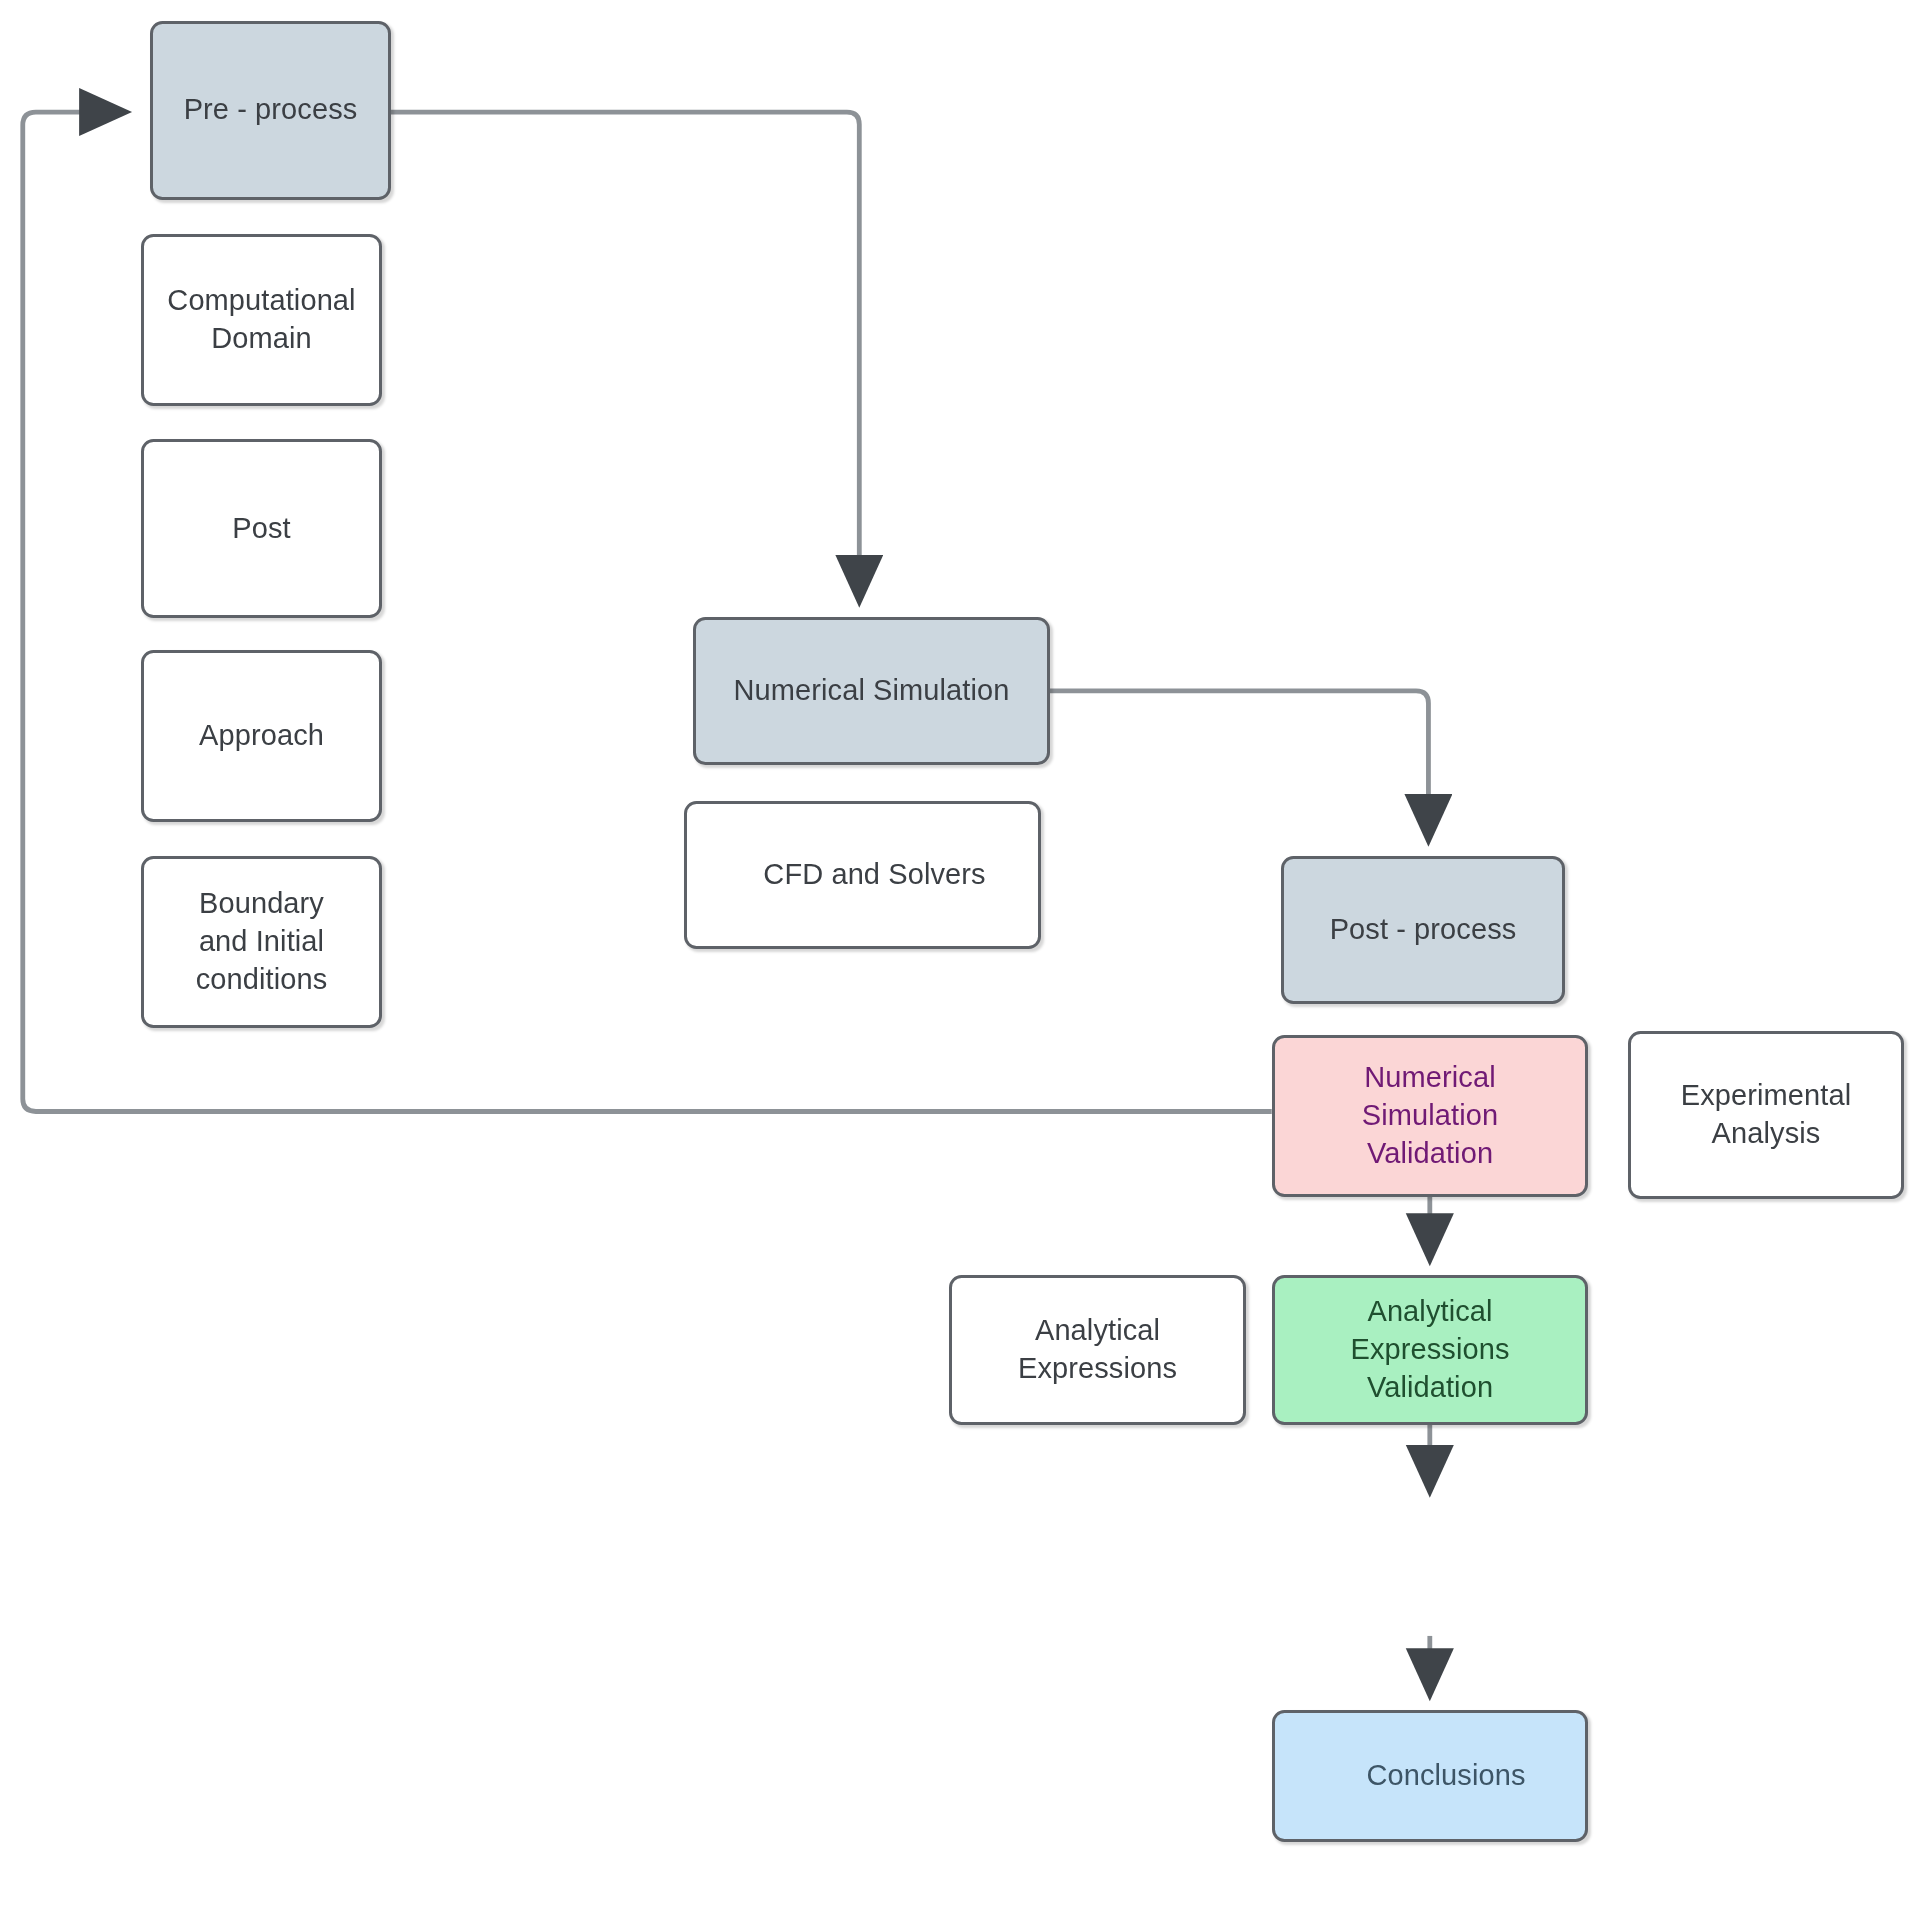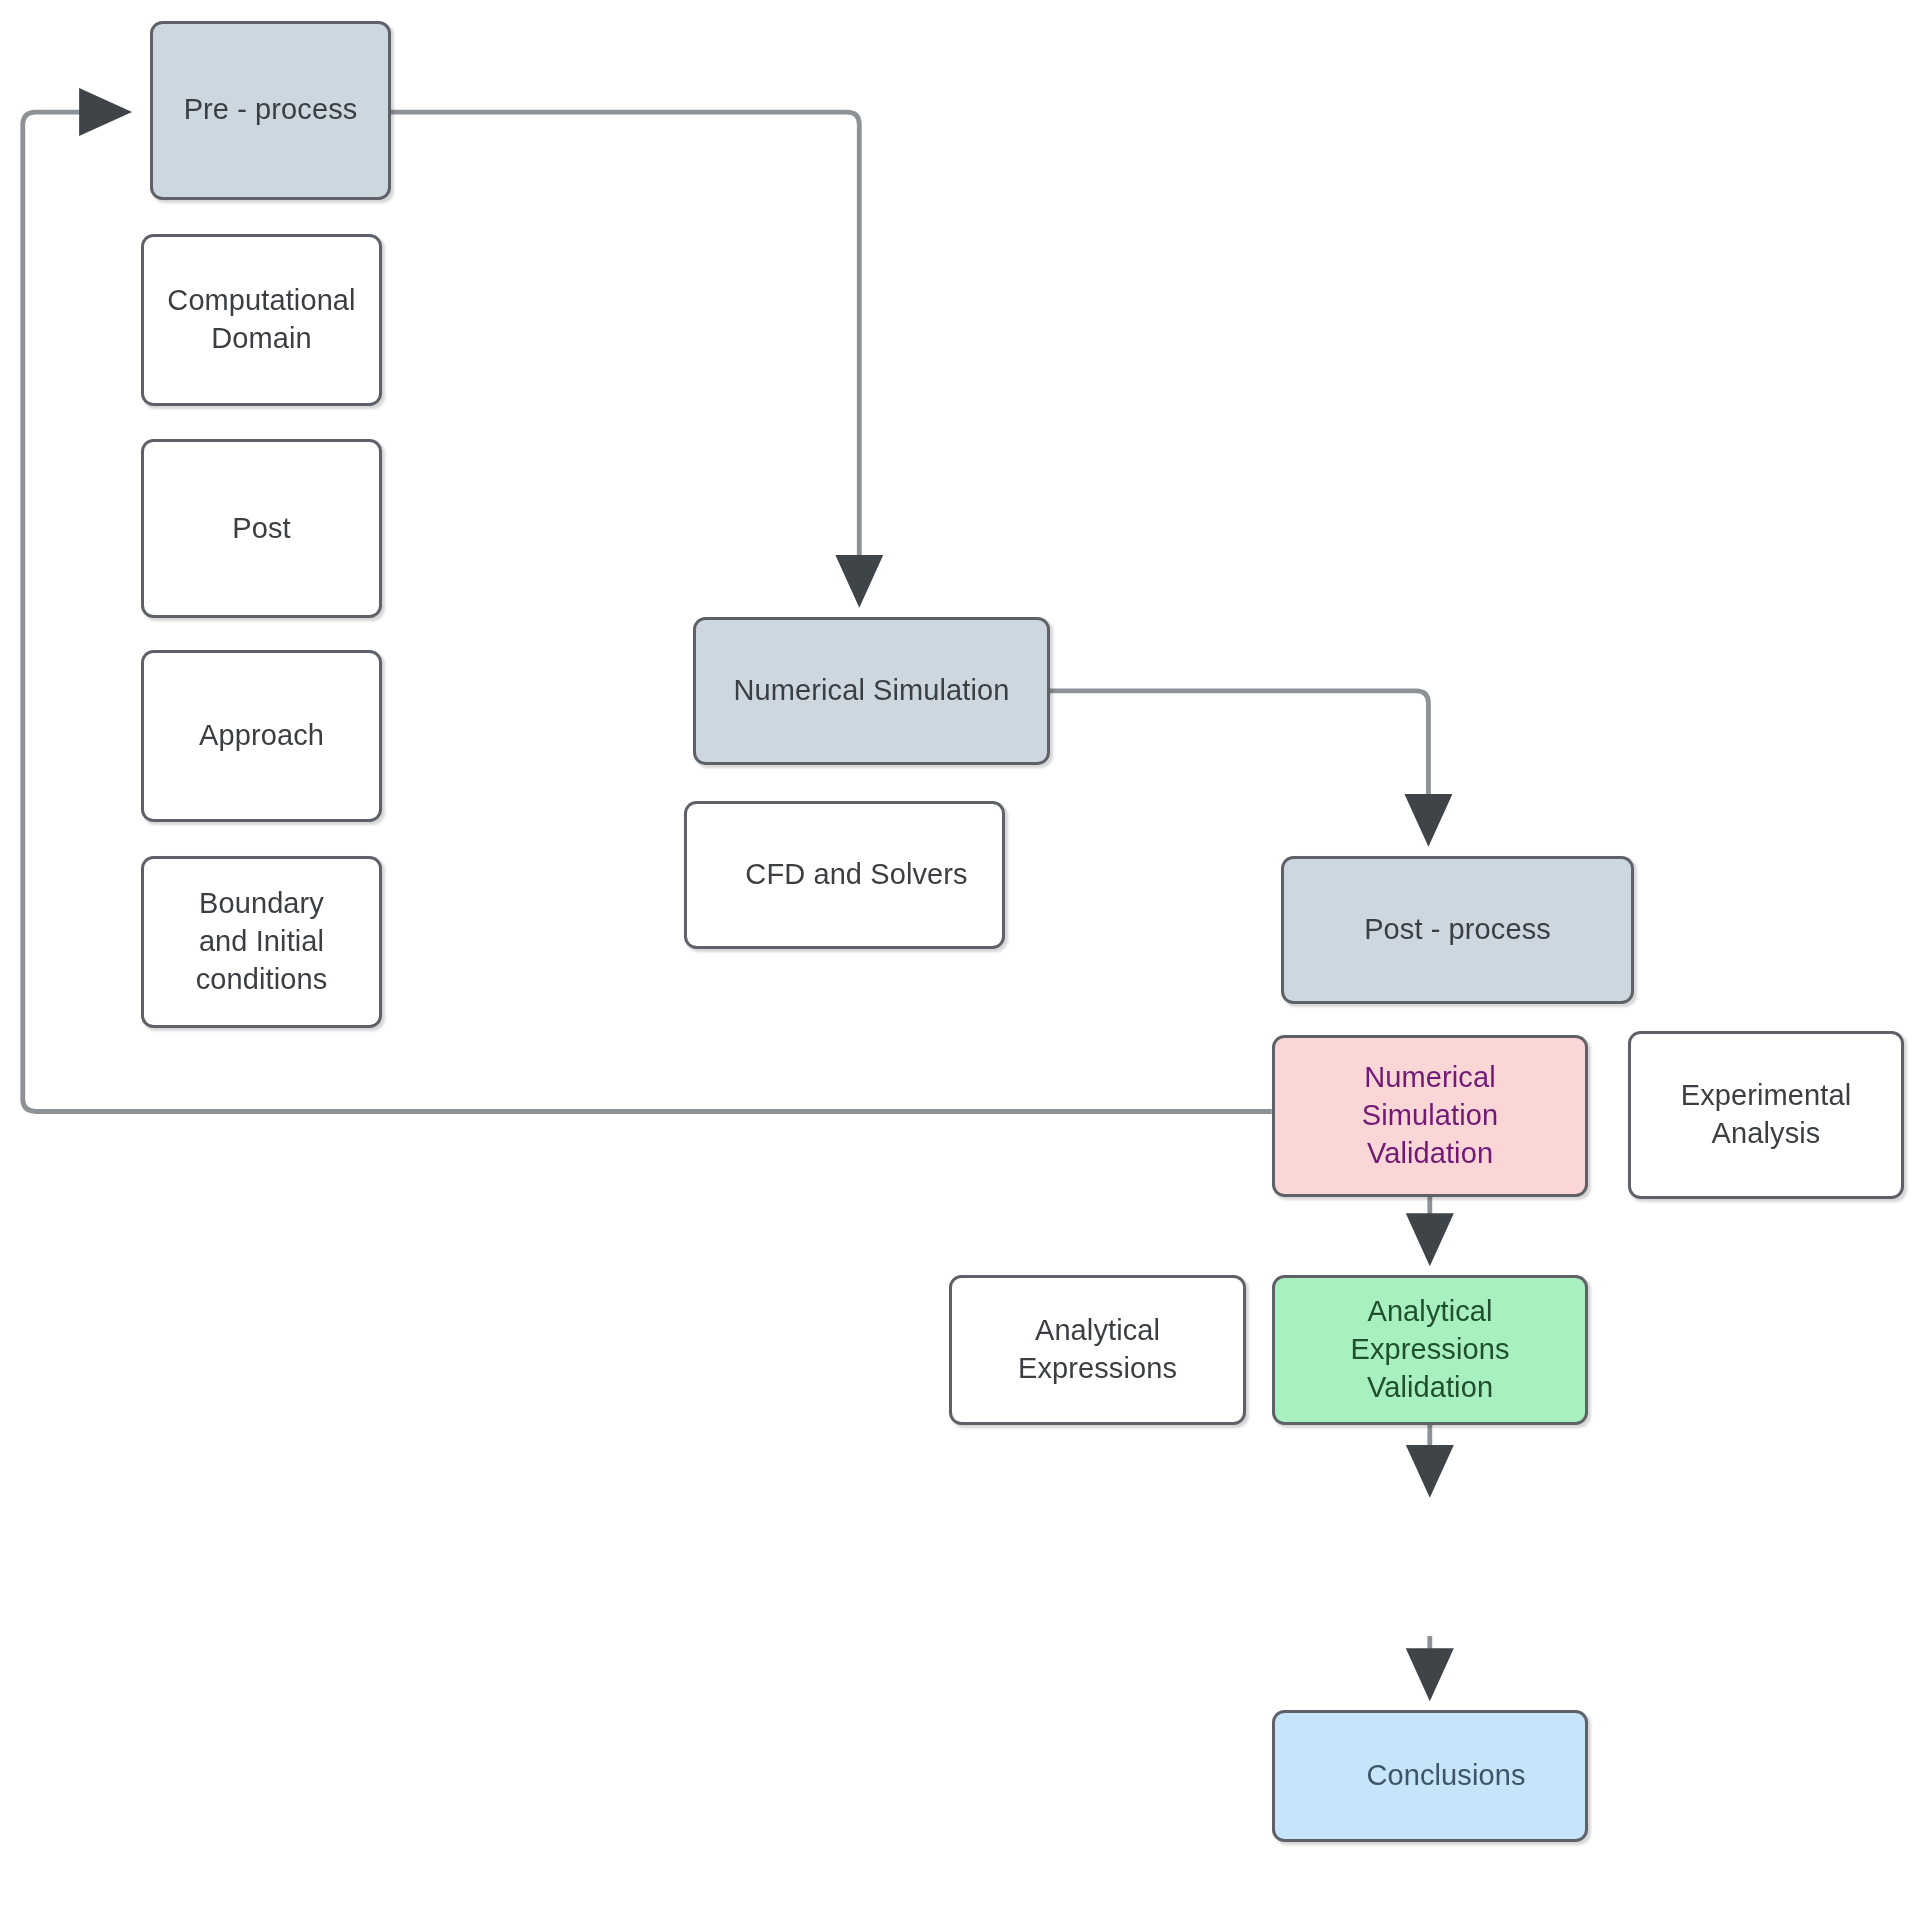--- a/index.html
+++ b/index.html
@@ -99,25 +99,25 @@
   <div class="node fill-white" style="left:141px; top:856px; width:241px; height:172px;">
     <span class="lbl">Boundary
 and Initial
 conditions</span>
   </div>
 
   <div class="node fill-steel" style="left:684px; top:617px; width:357px; height:148px;">
     <span class="lbl">Numerical Simulation</span>
   </div>
 
-  <div class="node fill-white" style="left:684px; top:801px; width:321px; height:148px;padding-left:24px;">
+  <div class="node fill-white" style="left:684px; top:801px; width:357px; height:148px;padding-left:24px;">
     <span class="lbl">CFD and Solvers</span>
   </div>
 
-  <div class="node fill-steel" style="left:1272px; top:856px; width:353px; height:148px;">
+  <div class="node fill-steel" style="left:1272px; top:856px; width:284px; height:148px;">
     <span class="lbl">Post - process</span>
   </div>
 
   <div class="node fill-pink" style="left:1272px; top:1035px; width:316px; height:162px;">
     <span class="lbl">Numerical
 Simulation
 Validation</span>
   </div>
 
   <div class="node fill-white" style="left:1628px; top:1031px; width:276px; height:168px;">

